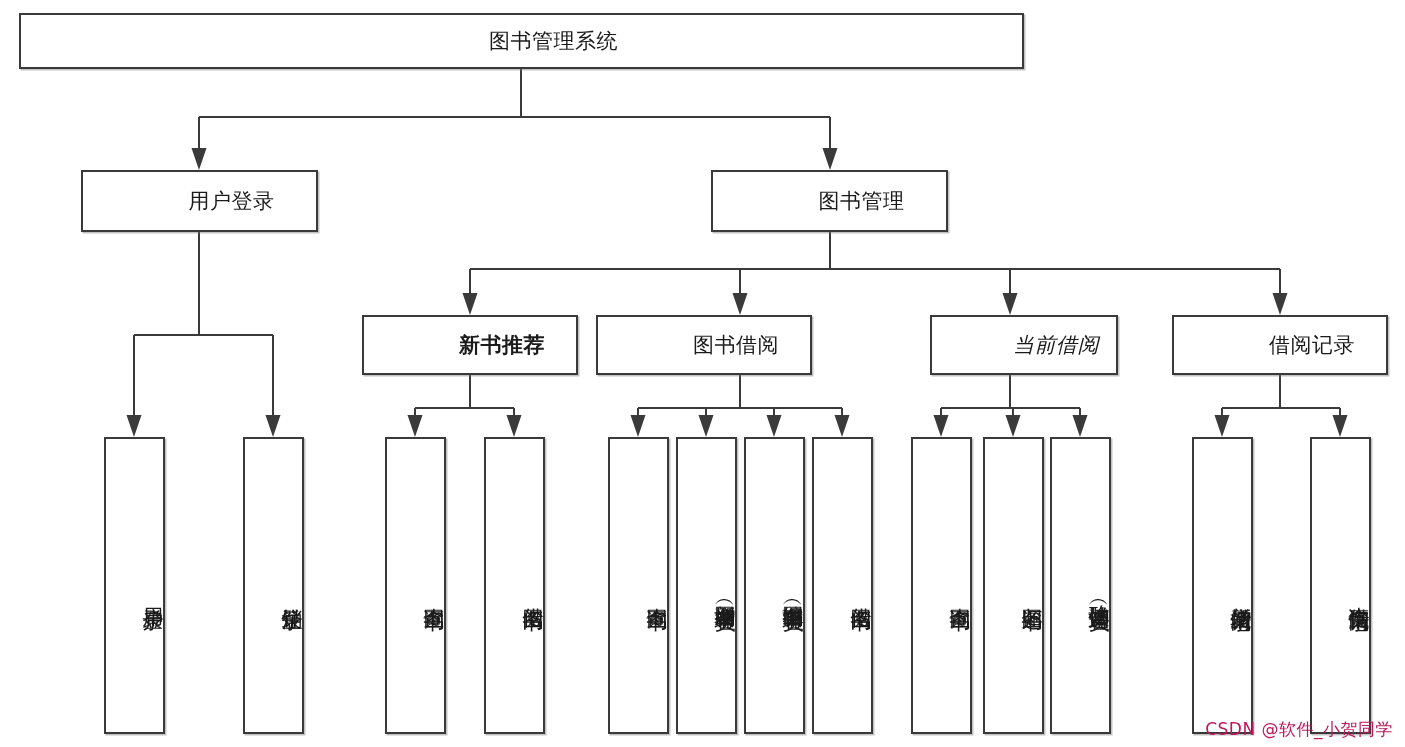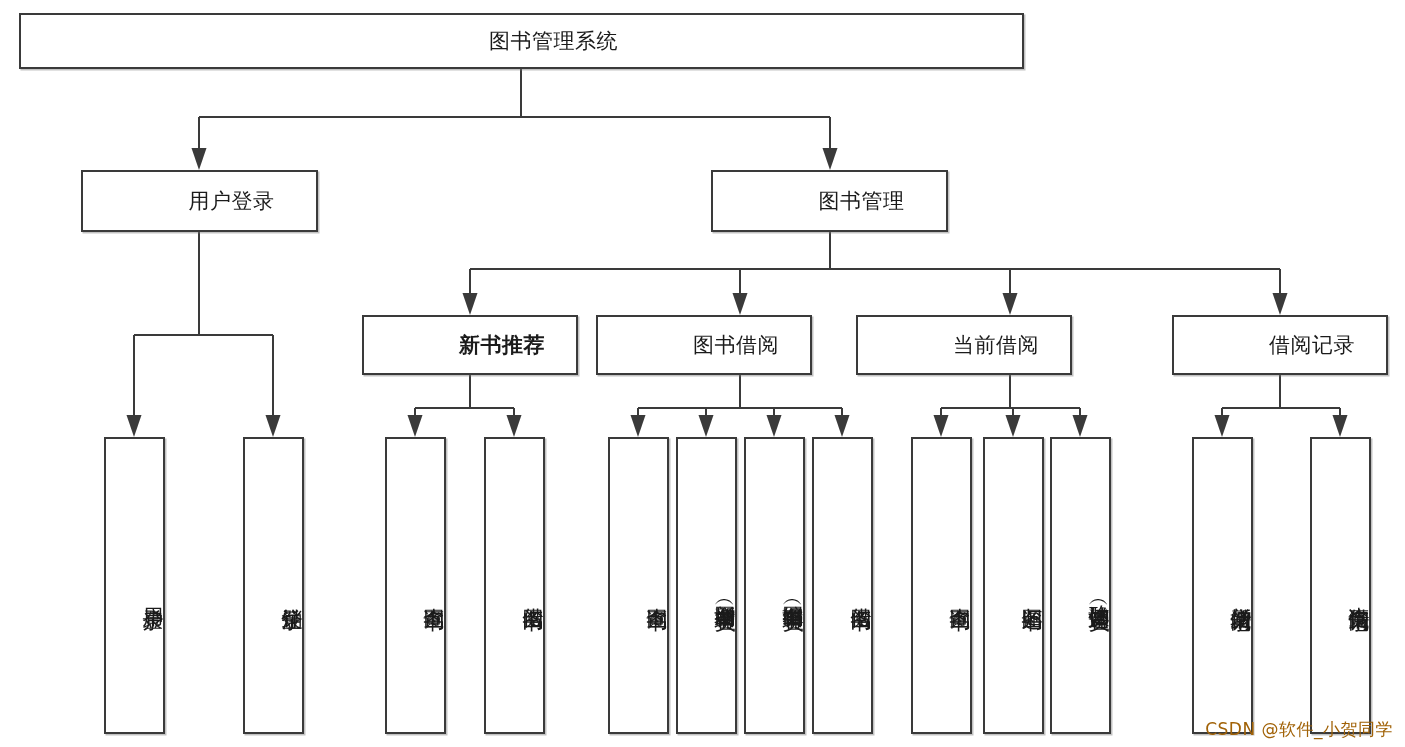--- a/index.html
+++ b/index.html
@@ -69,21 +69,21 @@
     top: 0;
     width: 1405px;
     height: 747px;
     pointer-events: none;
   }
   .watermark {
     position: absolute;
     right: 12px;
     bottom: 6px;
     font-size: 17px;
-    color: #a16207;
+    color: #be185d;
     letter-spacing: 0.5px;
     white-space: nowrap;
     user-select: none;
   }
 </style>
 </head>
 <body>
 
 <div id="diagram-root">
   <svg id="connector-layer" width="1405" height="747" viewBox="0 0 1405 747" aria-hidden="true">
@@ -156,21 +156,21 @@
       </div>
       <div class="node-box" style="left: 711px; top: 170px; width: 237px; height: 62px;">
         <div class="node-label-h">图书管理</div>
       </div>
       <div class="node-box" style="left: 362px; top: 315px; width: 216px; height: 60px; font-weight: bold;">
         <div class="node-label-h">新书推荐</div>
       </div>
       <div class="node-box" style="left: 596px; top: 315px; width: 216px; height: 60px;">
         <div class="node-label-h">图书借阅</div>
       </div>
-      <div class="node-box" style="left: 856px; top: 315px; width: 216px; height: 60px;">
+      <div class="node-box" style="left: 930px; top: 315px; width: 188px; height: 60px; font-style: italic;">
         <div class="node-label-h">当前借阅</div>
       </div>
       <div class="node-box" style="left: 1172px; top: 315px; width: 216px; height: 60px;">
         <div class="node-label-h">借阅记录</div>
       </div>
       <div class="node-box" style="left: 104px; top: 437px; width: 61px; height: 297px;">
         <div class="node-label-v">用户登录</div>
       </div>
       <div class="node-box" style="left: 243px; top: 437px; width: 61px; height: 297px;">
         <div class="node-label-v">注销登录</div>

